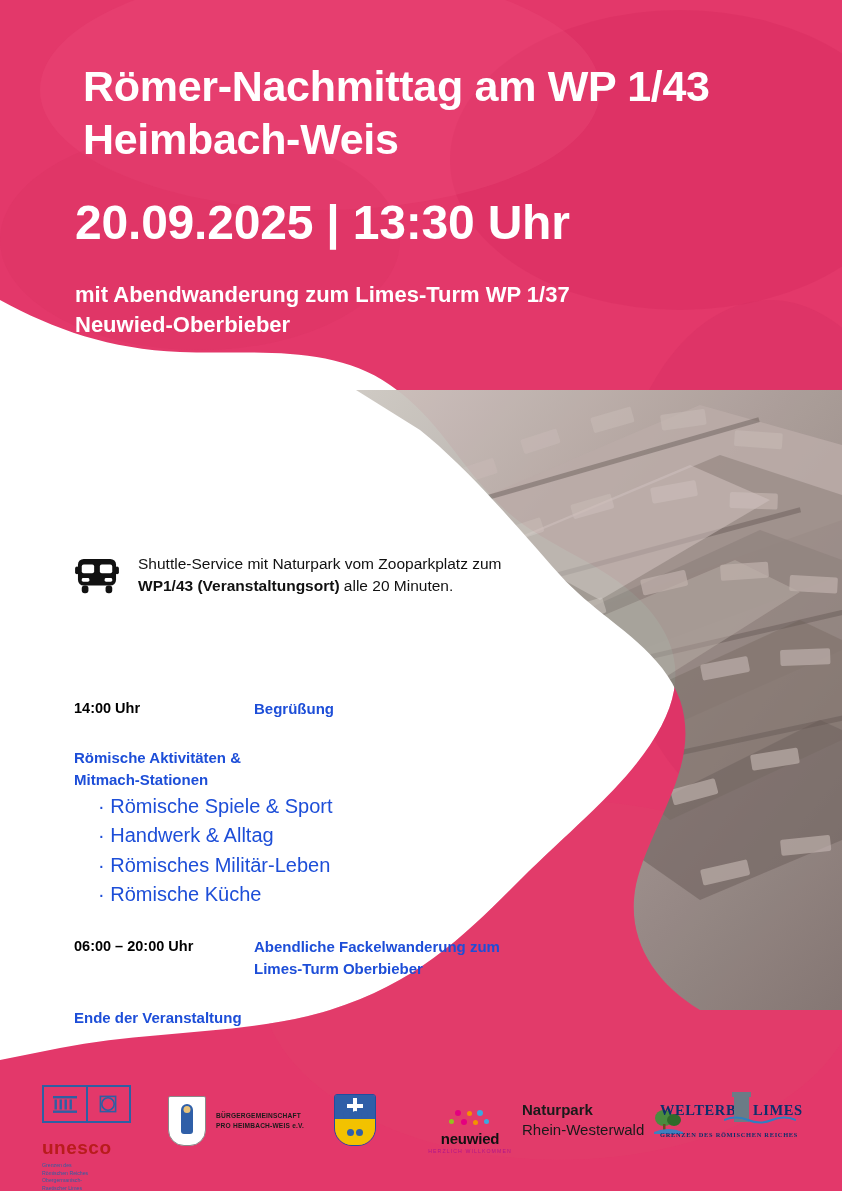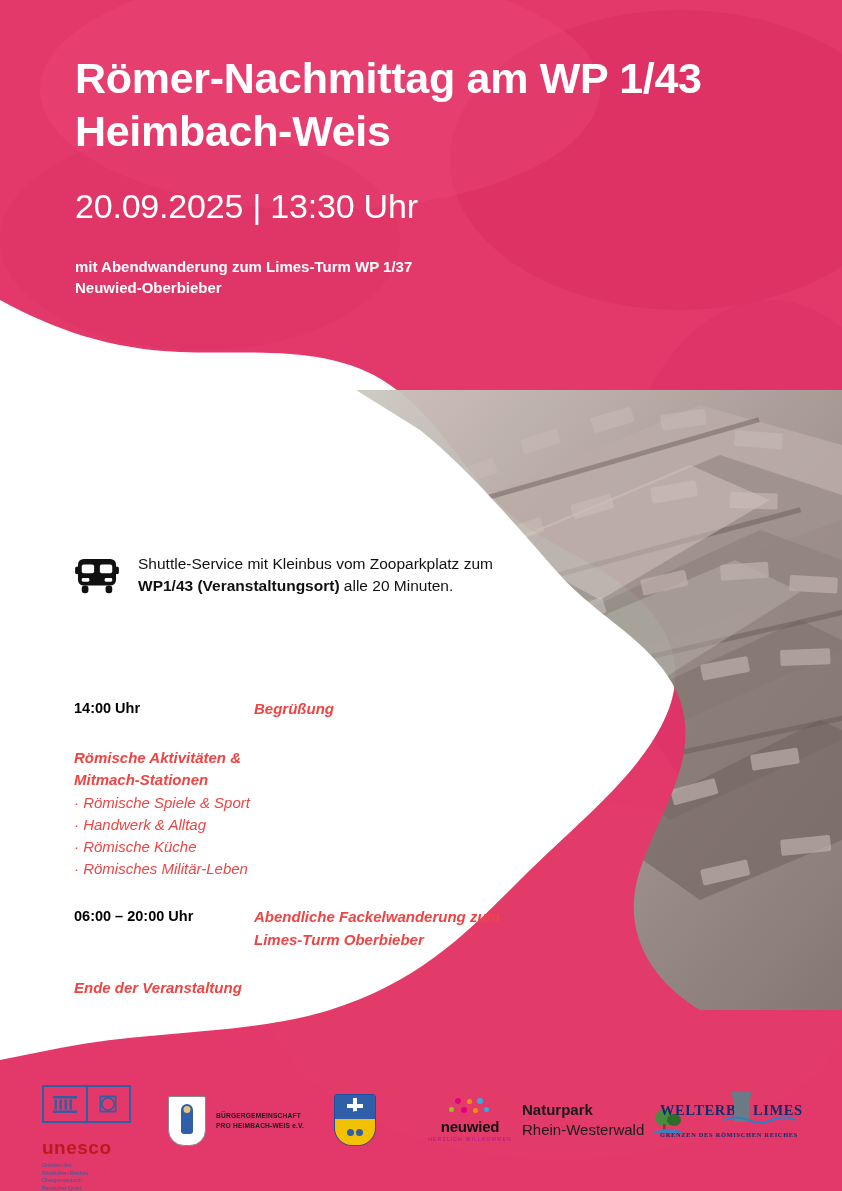--- a/index.html
+++ b/index.html
@@ -38,31 +38,31 @@
     left: 75px;
     top: 52px;
     width: 740px;
     color: #ffffff;
   }
   .title-main {
     font-size: 43px;
     font-weight: bold;
     line-height: 1.24;
     letter-spacing: -0.3px;
-    margin: 0;
+    margin: 8px;
     white-space: pre-line;
   }
   .title-date {
-    font-size: 34px;
-    font-weight: normal;
+    font-size: 48px;
+    font-weight: bold;
     margin: 28px 0 0 0;
     letter-spacing: -0.2px;
   }
   .title-sub {
-    font-size: 15px;
+    font-size: 22px;
     font-weight: bold;
     line-height: 1.4;
     margin: 30px 0 0 0;
     white-space: pre-line;
   }
 
   
   .shuttle-block {
     position: absolute;
     left: 74px;
@@ -98,37 +98,37 @@
   .sched-time {
     flex: 0 0 180px;
     font-size: 14.5px;
     font-weight: bold;
     color: #000000;
     line-height: 1.5;
   }
   .sched-desc {
     flex: 1 1 auto;
     font-size: 15px;
-    color: #ef4444;
+    color: #1d4ed8;
     line-height: 1.5;
-    font-style: italic;
   }
   .sched-desc .desc-head {
     font-weight: bold;
     white-space: pre-line;
   }
   .sched-desc ul {
     list-style: none;
     margin: 0;
     padding: 0;
   }
   .sched-desc li {
     font-weight: normal;
-    font-size: 15px;
+    font-size: 20px;
     line-height: 1.48;
+    margin-left: 24px;
   }
 
   
   .logo-bar {
     position: absolute;
     left: 0;
     top: 1058px;
     width: 842px;
     height: 110px;
   }
@@ -405,42 +405,42 @@
         <rect x="27" y="8" width="13" height="9" rx="2" fill="#ffffff"></rect>
         <rect x="1" y="10" width="4" height="8" rx="2" fill="#111111"></rect>
         <rect x="43" y="10" width="4" height="8" rx="2" fill="#111111"></rect>
         <rect x="8" y="22" width="8" height="4" rx="1.5" fill="#ffffff"></rect>
         <rect x="32" y="22" width="8" height="4" rx="1.5" fill="#ffffff"></rect>
         <rect x="8" y="30" width="7" height="8" rx="3" fill="#111111"></rect>
         <rect x="33" y="30" width="7" height="8" rx="3" fill="#111111"></rect>
       </svg>
     </div>
     <div class="shuttle-text">
-      <span>Shuttle-Service mit Kleinbus vom Zooparkplatz zum </span><b>WP1/43 (Veranstaltungsort)</b><span> alle 20 Minuten.</span><br>
+      <span>Shuttle-Service mit Naturpark vom Zooparkplatz zum </span><b>WP1/43 (Veranstaltungsort)</b><span> alle 20 Minuten.</span><br>
     </div>
   </div>
 
   <div class="schedule">
 
     <div class="sched-row">
       <div class="sched-time">14:00 Uhr</div>
       <div class="sched-desc">
         <div class="desc-head">Begrüßung</div>
       </div>
     </div>
 
     <div class="sched-row">
       <div class="sched-desc">
         <div class="desc-head">Römische Aktivitäten &amp;
 Mitmach-Stationen</div>
         <ul>
           <li>· Römische Spiele &amp; Sport</li>
           <li>· Handwerk &amp; Alltag</li>
+          <li>· Römisches Militär-Leben</li>
           <li>· Römische Küche</li>
-          <li>· Römisches Militär-Leben</li>
         </ul>
       </div>
     </div>
 
     <div class="sched-row">
       <div class="sched-time">06:00 – 20:00 Uhr</div>
       <div class="sched-desc">
         <div class="desc-head">Abendliche Fackelwanderung zum
 Limes-Turm Oberbieber</div>
       </div>
@@ -497,21 +497,21 @@
         <div class="hw-bot"></div>
         <div class="hw-cross"></div>
         <div class="hw-dots">
           <span class="hw-dot"></span><span class="hw-dot"></span><span class="hw-dot"></span>
           <br>
           <span class="hw-dot"></span><span class="hw-dot"></span>
         </div>
       </div>
     </div>
 
-    <div class="logo" style="left:425px; top:40px; width:90px;">
+    <div class="logo" style="left:425px; top:52px; width:90px;">
       <div class="nw-dots">
         <span class="nw-dot" style="left:14px; top:0; width:6px; height:6px; background:#e4007f;"></span>
         <span class="nw-dot" style="left:26px; top:1px; width:5px; height:5px; background:#f39200;"></span>
         <span class="nw-dot" style="left:36px; top:0; width:6px; height:6px; background:#3aa9e0;"></span>
         <span class="nw-dot" style="left:8px; top:9px; width:5px; height:5px; background:#95c11f;"></span>
         <span class="nw-dot" style="left:20px; top:9px; width:6px; height:6px; background:#e4007f;"></span>
         <span class="nw-dot" style="left:32px; top:10px; width:5px; height:5px; background:#f39200;"></span>
         <span class="nw-dot" style="left:43px; top:9px; width:5px; height:5px; background:#3aa9e0;"></span>
       </div>
       <div class="nw-word">neuwied</div>

